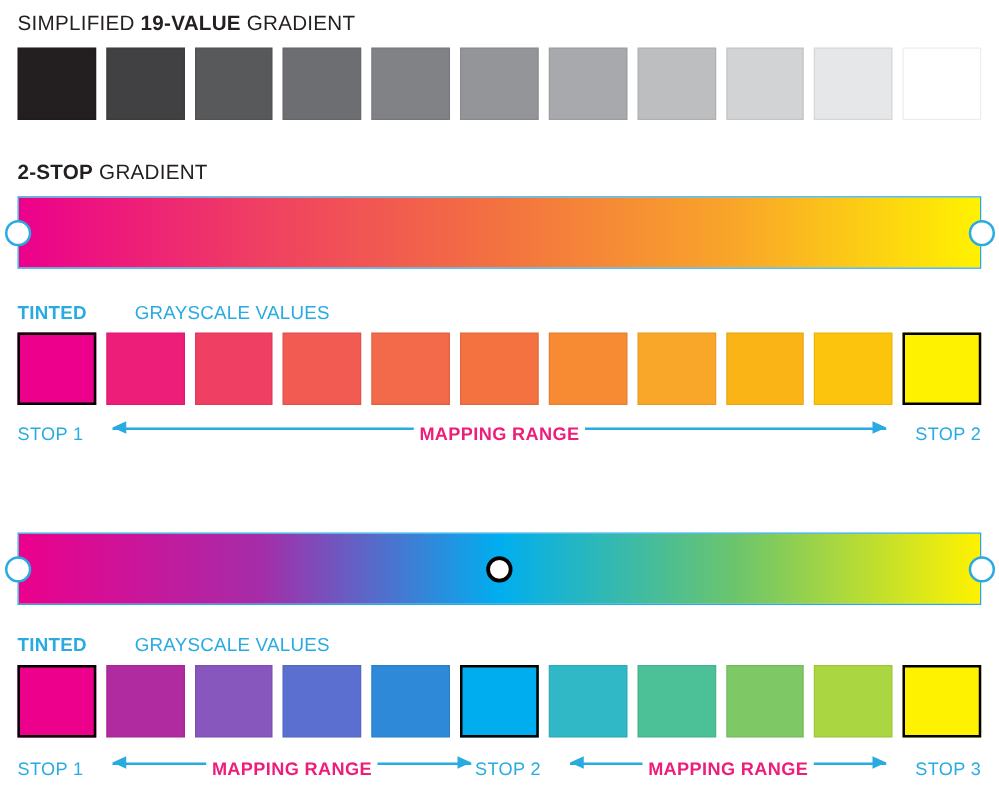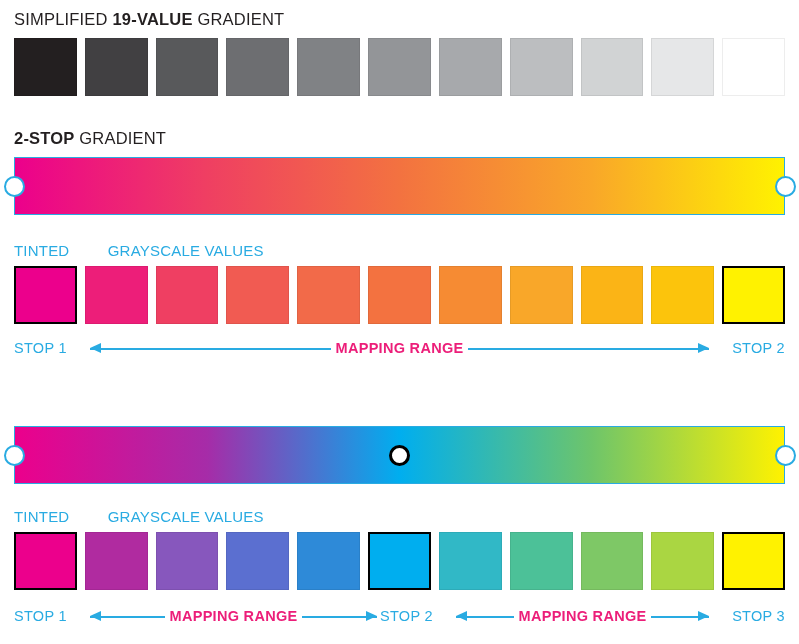--- a/index.html
+++ b/index.html
@@ -31,21 +31,21 @@
   }
   .heading .b { font-weight: bold; }
   .heading .n { font-weight: normal; }
 
   .subheading {
     font-size: 15px;
     letter-spacing: 0.2px;
     color: #29abe2;
     white-space: nowrap;
   }
-  .subheading .b { font-weight: normal; }
+  .subheading .b { font-weight: bold; }
   .subheading .n { font-weight: normal; margin-left: 34px; }
 
   
   .swatch-row {
     display: flex;
     gap: 0;
     width: 771px;
   }
   .swatch-cell {
     flex: 1 1 0;
@@ -107,21 +107,20 @@
     color: #29abe2;
     letter-spacing: 0.3px;
     white-space: nowrap;
     line-height: 22px;
   }
   .range {
     position: absolute;
     top: 0;
     height: 22px;
     display: flex;
-    align-items: center;
     gap: 0;
   }
   .range-text {
     font-size: 14.5px;
     font-weight: bold;
     color: #ec1e79;
     letter-spacing: 0.3px;
     white-space: nowrap;
     padding: 0 5px;
     line-height: 22px;

